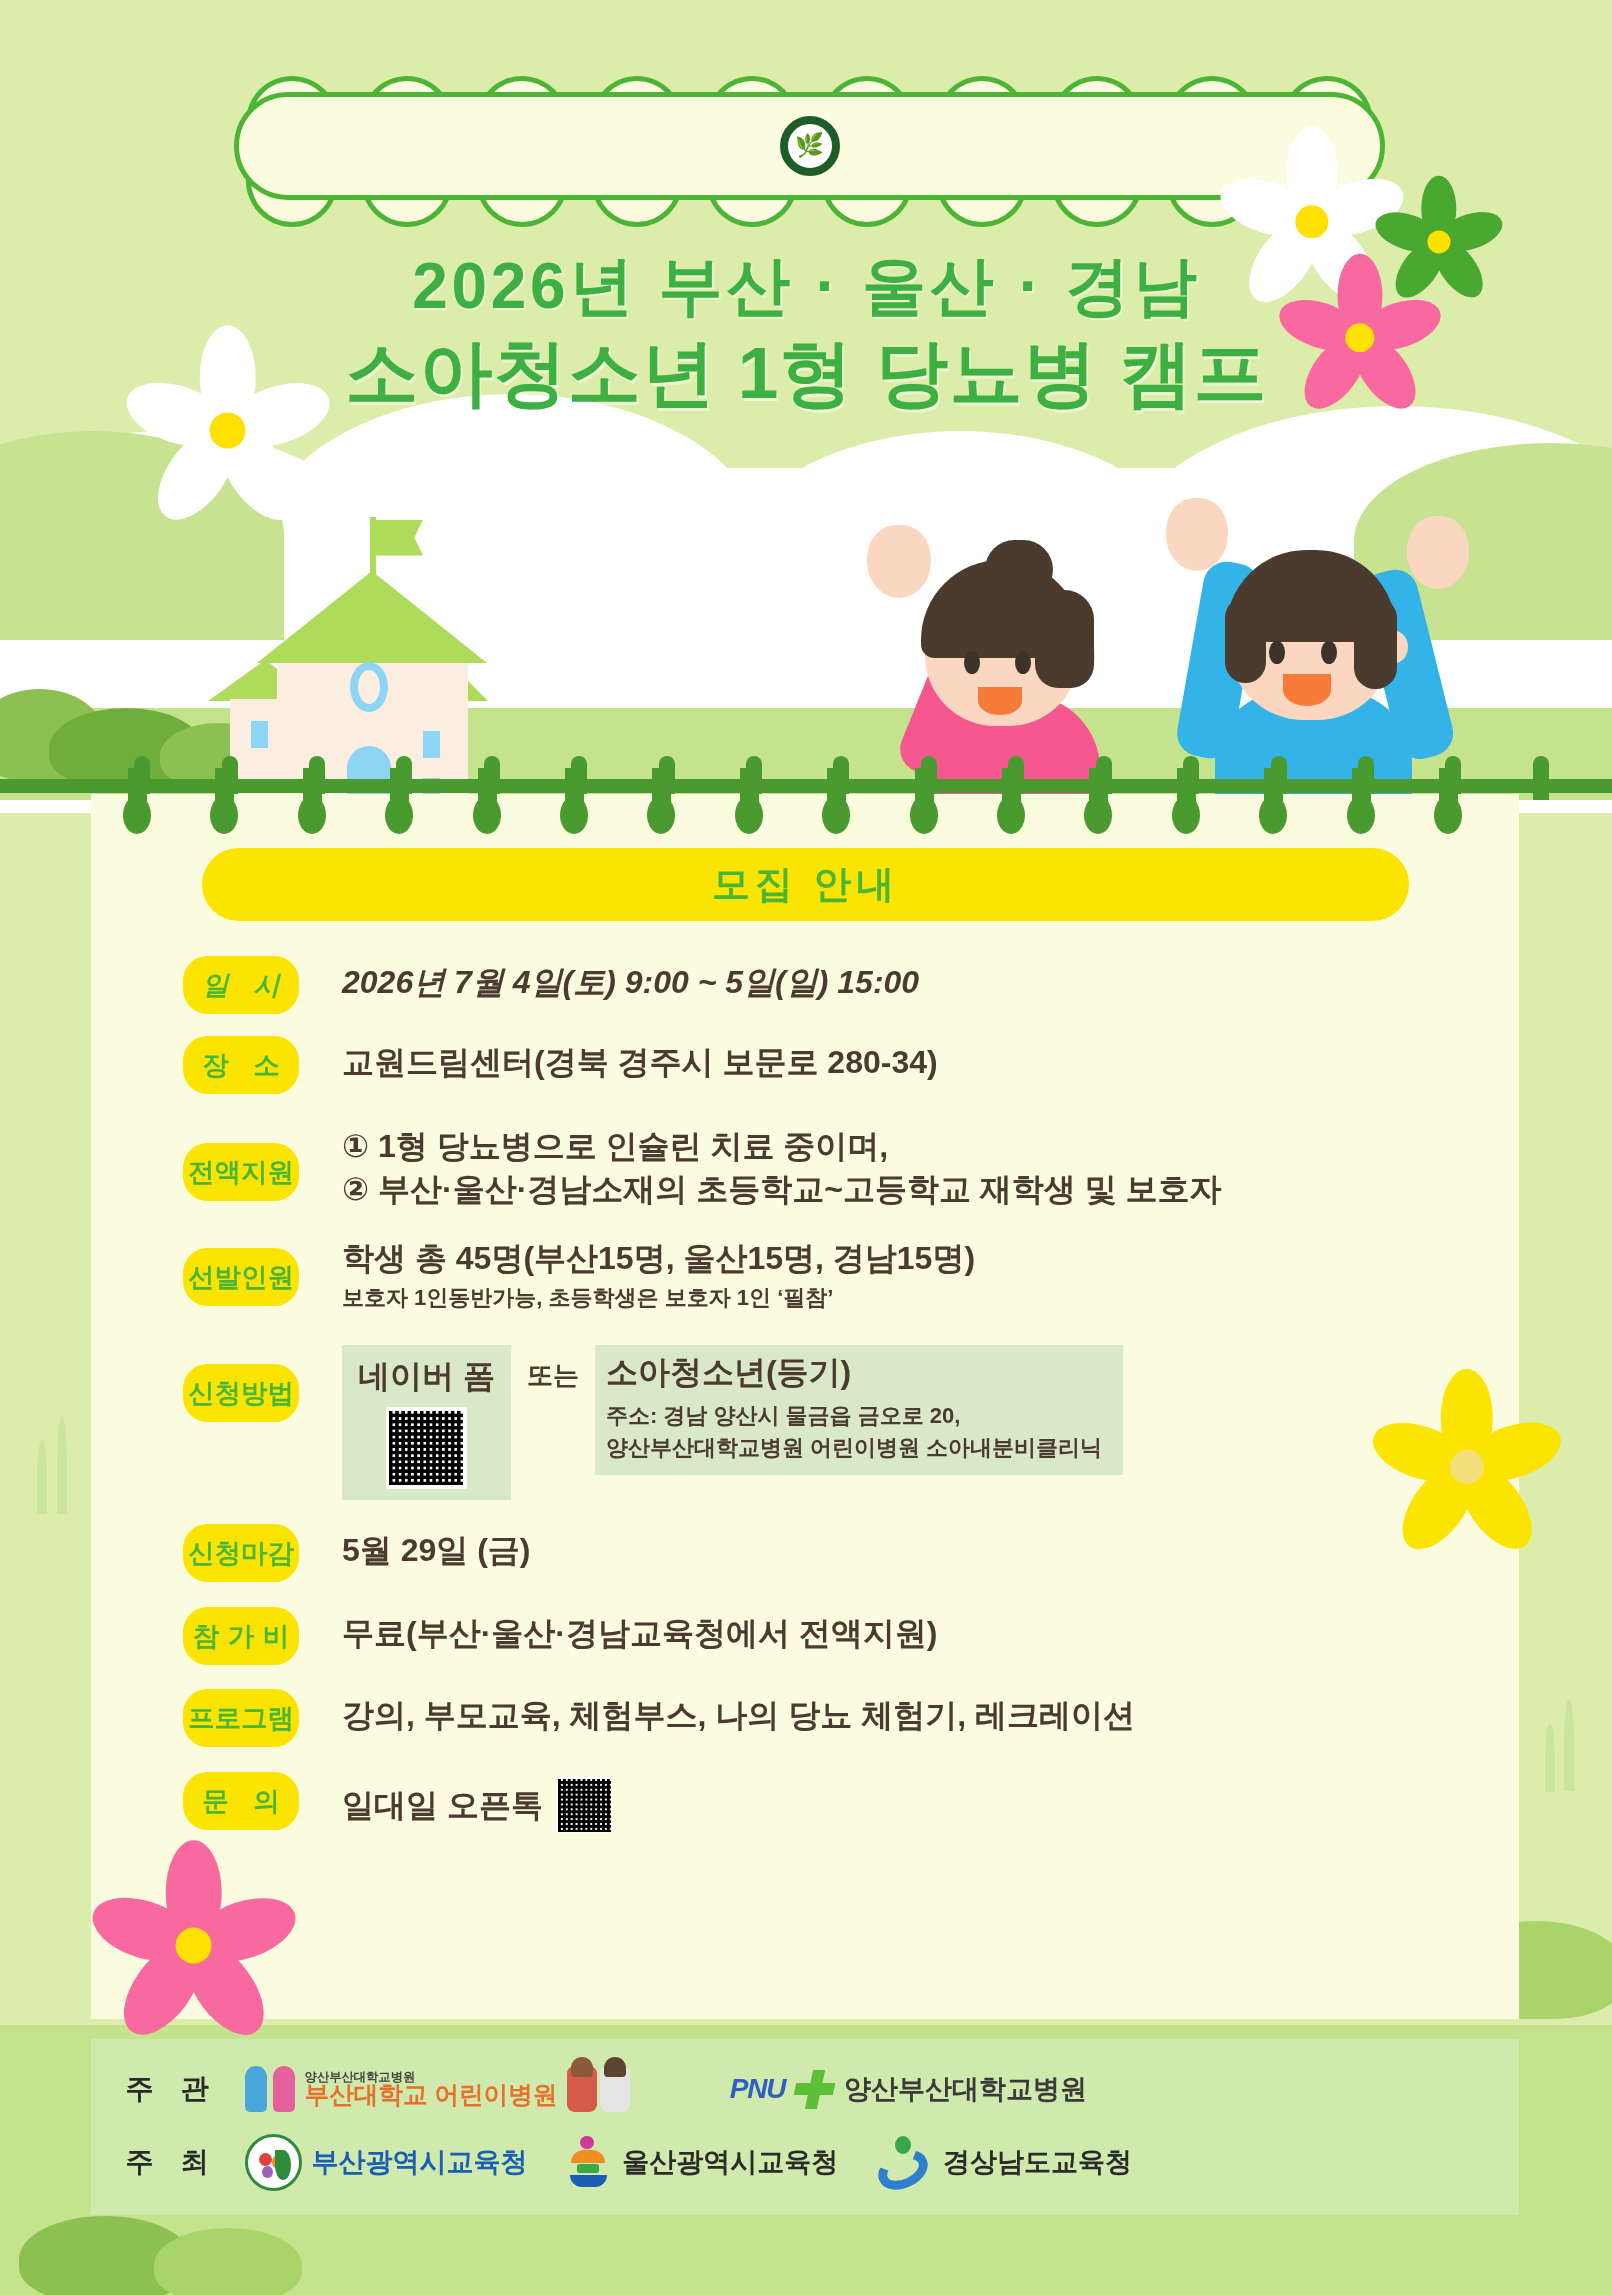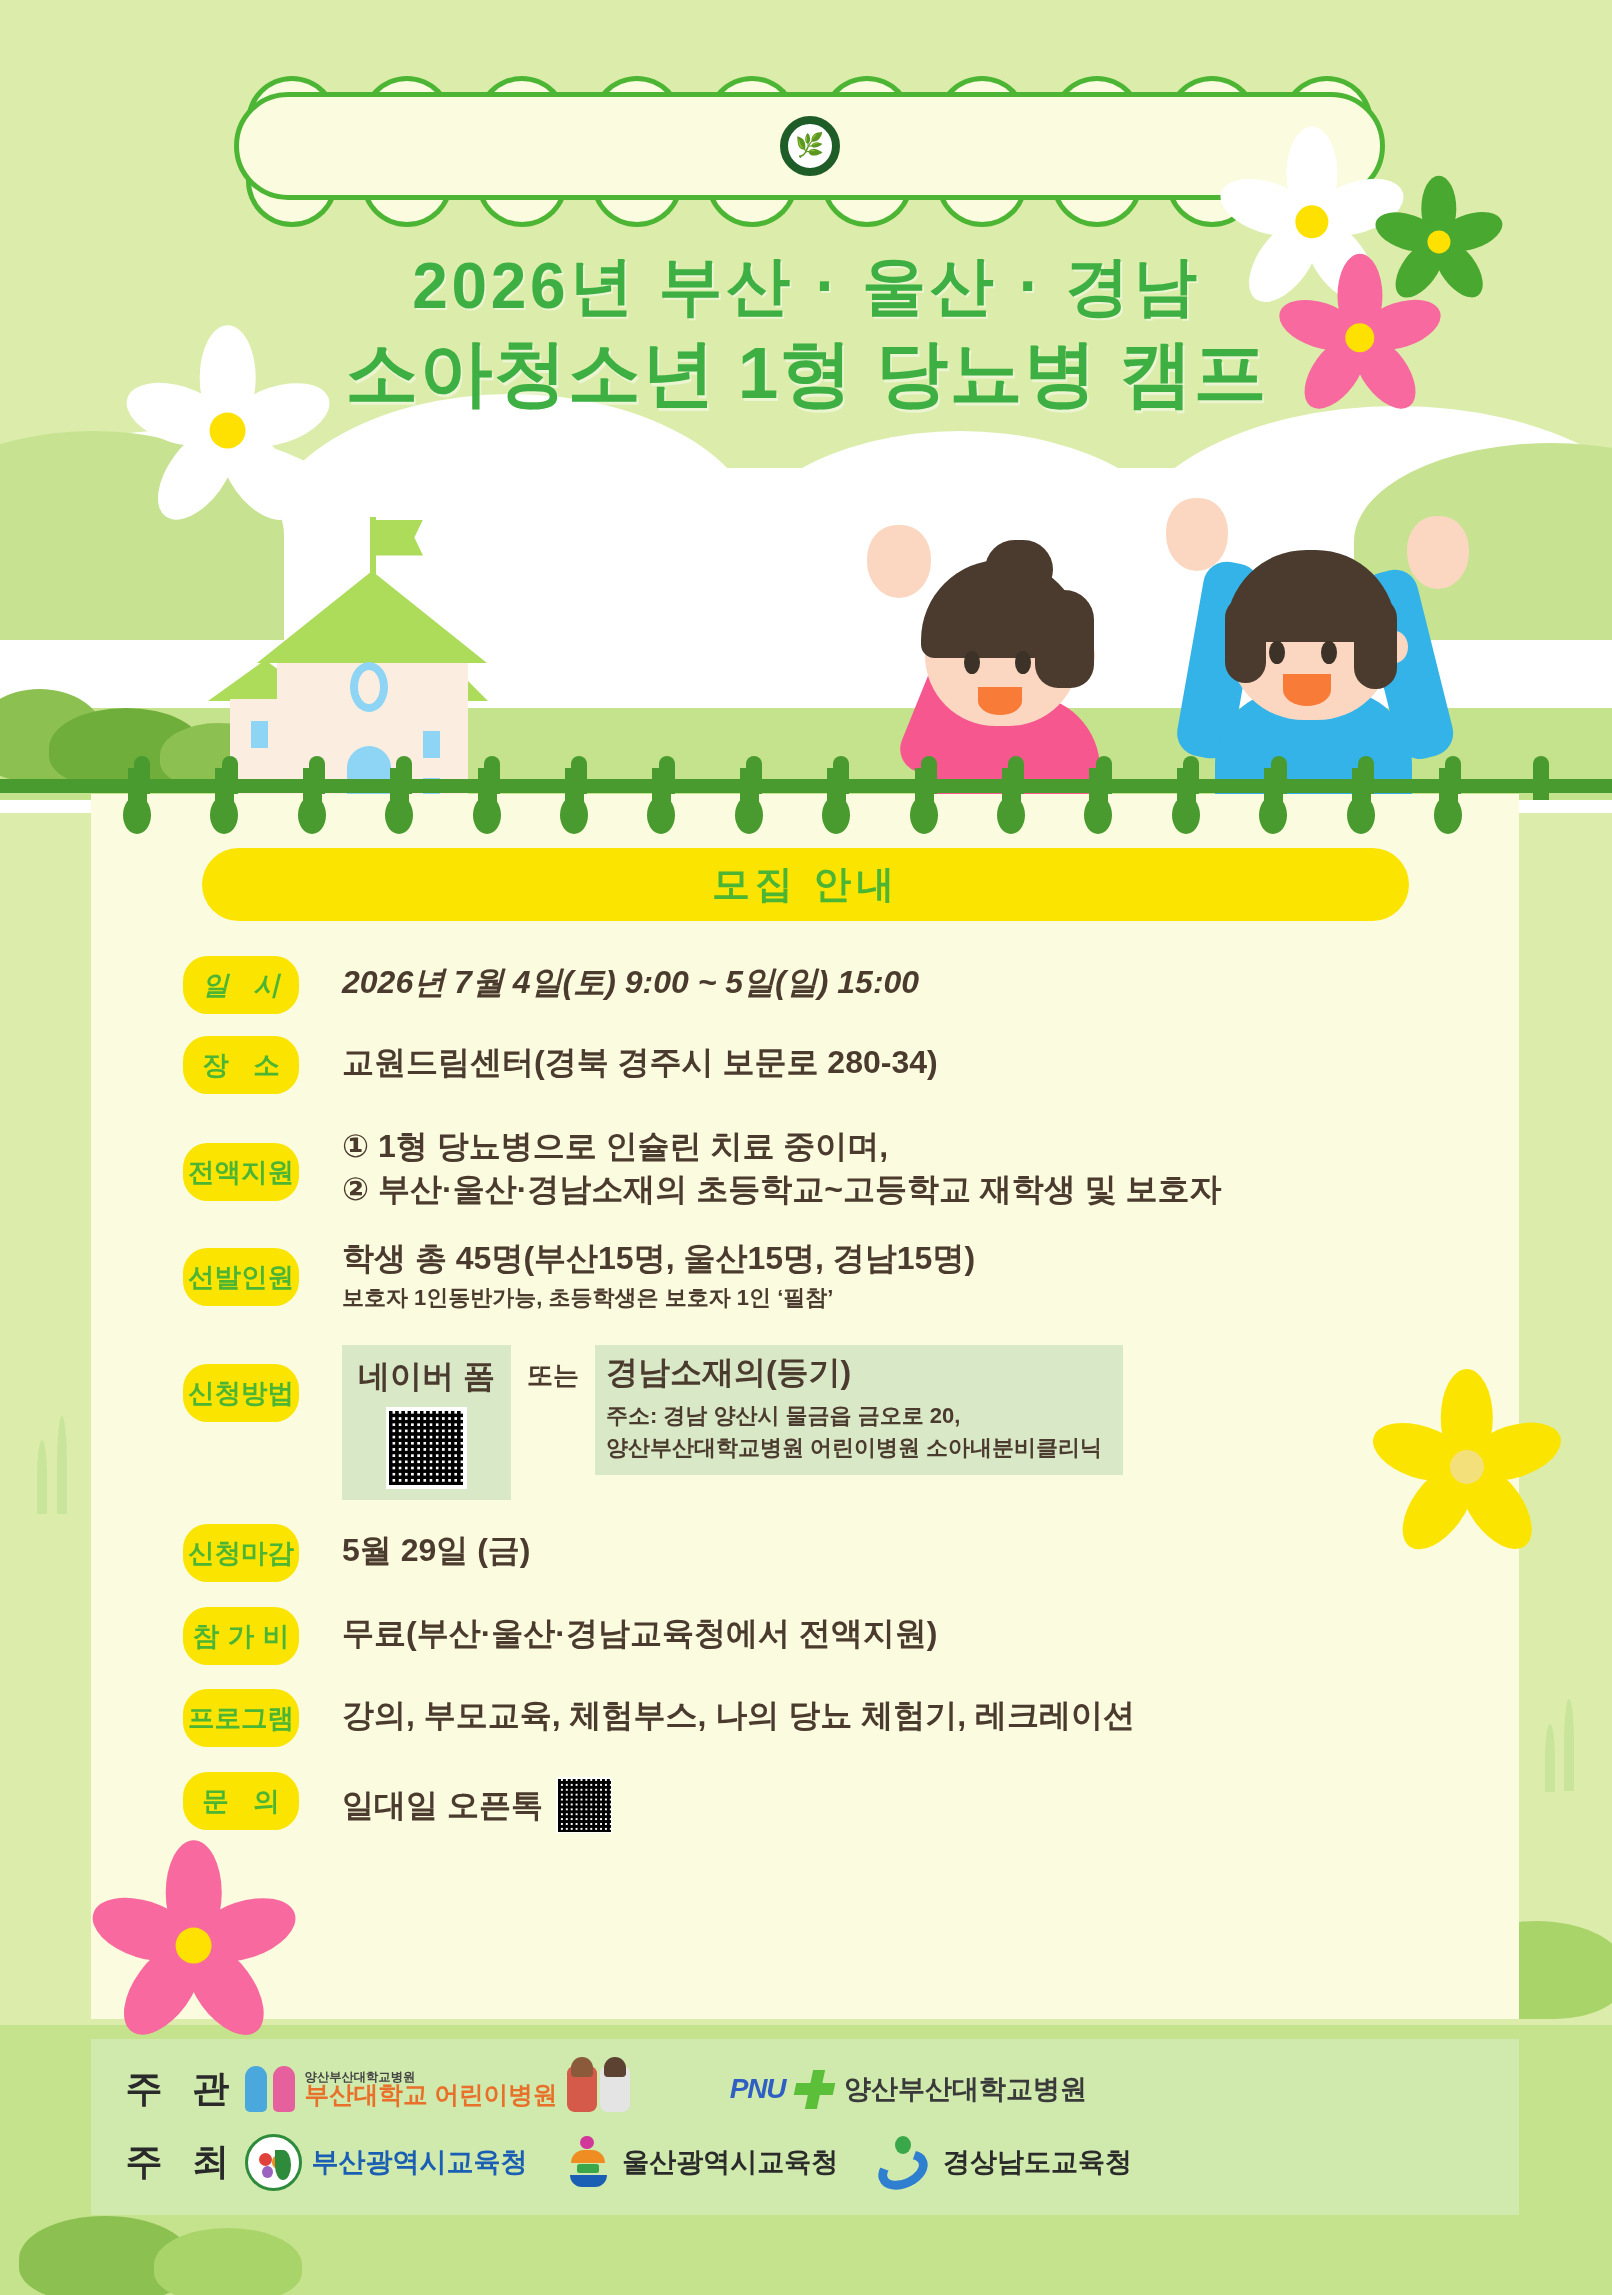--- a/index.html
+++ b/index.html
@@ -314,21 +314,21 @@
   .footer {
     position: absolute; left: 91px; top: 2039px;
     width: 1428px; height: 176px;
     background: #cfeaac;
     z-index: 11;
     padding: 13.5px 24.6px;
   }
   .f-row { display: flex; align-items: center; height: 73px; }
   .f-label {
     width: 129px; flex: 0 0 auto;
-    font-size: 37px; font-weight: bold; color: #2a2a2a;
+    font-size: 28px; font-weight: bold; color: #2a2a2a;
     letter-spacing: 9.8px; text-indent: 9.8px;
   }
   .org { display: flex; align-items: center; gap: 9.8px; margin-right: 36px; }
   .org-name { font-size: 27px; font-weight: bold; white-space: nowrap; }
   .logo-mark { flex: 0 0 auto; position: relative; }
 
   .pnu-text { color:#2f5fc4; font-size: 28px; font-weight: bold; font-style: italic; letter-spacing:-1.2px;}
   .pnu-cross { position: relative; width: 39px; height: 39px; }
   .pnu-cross .v { position:absolute; left:13.5px; top:0; width:12.3px; height:39px; background:#5bbf3a; transform: skewX(-12deg);}
   .pnu-cross .h { position:absolute; left:0; top:13.5px; width:39px; height:12.3px; background:#5bbf3a; transform: skewX(-12deg);}
@@ -630,21 +630,21 @@
         <div class="rowtext">
           <div class="apply-wrap">
             <div class="apply-left">
               <div class="lbl">네이버 폼</div>
               <div class="qr">
                 <div class="qrbox" style="width:74px;height:74px;background-size:6.2px 6.2px;"></div>
               </div>
             </div>
             <div class="or-text">또는</div>
             <div class="apply-right">
-              <div class="hdr">경남소재의(등기)</div>
+              <div class="hdr">소아청소년(등기)</div>
               <div class="addr">주소: 경남 양산시 물금읍 금오로 20,</div>
               <div class="addr" style="margin-top:1.2px;">양산부산대학교병원 어린이병원 소아내분비클리닉</div>
             </div>
           </div>
         </div>
       </div>
 
       <div class="row" style="margin-top:24.6px;">
         <div class="pill">신청마감</div>
         <div class="rowtext">

